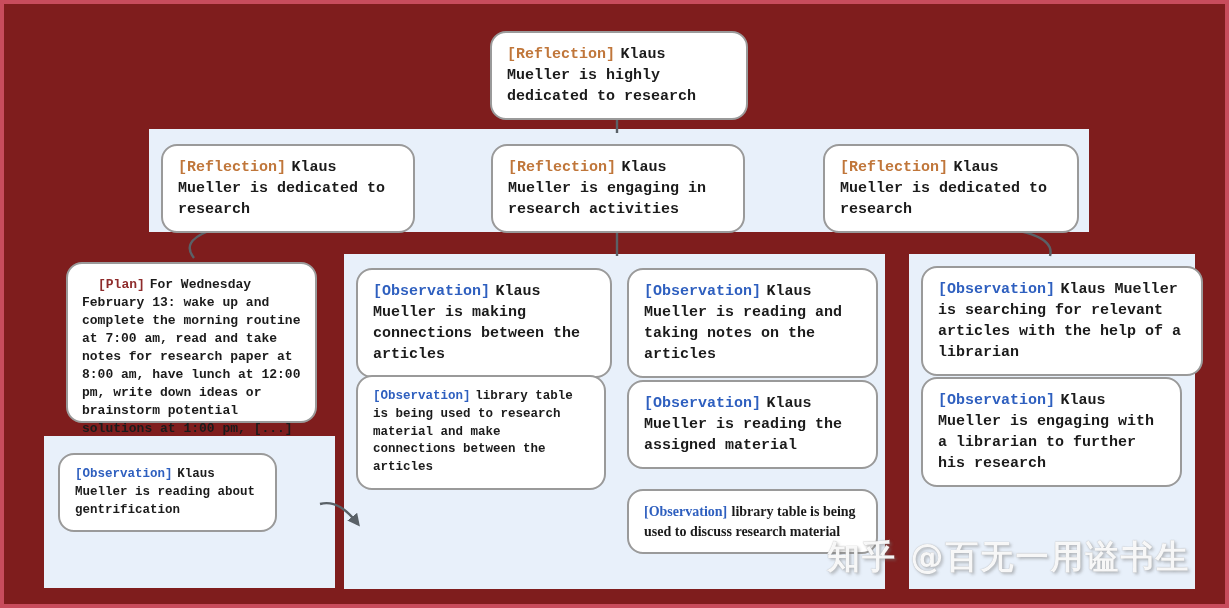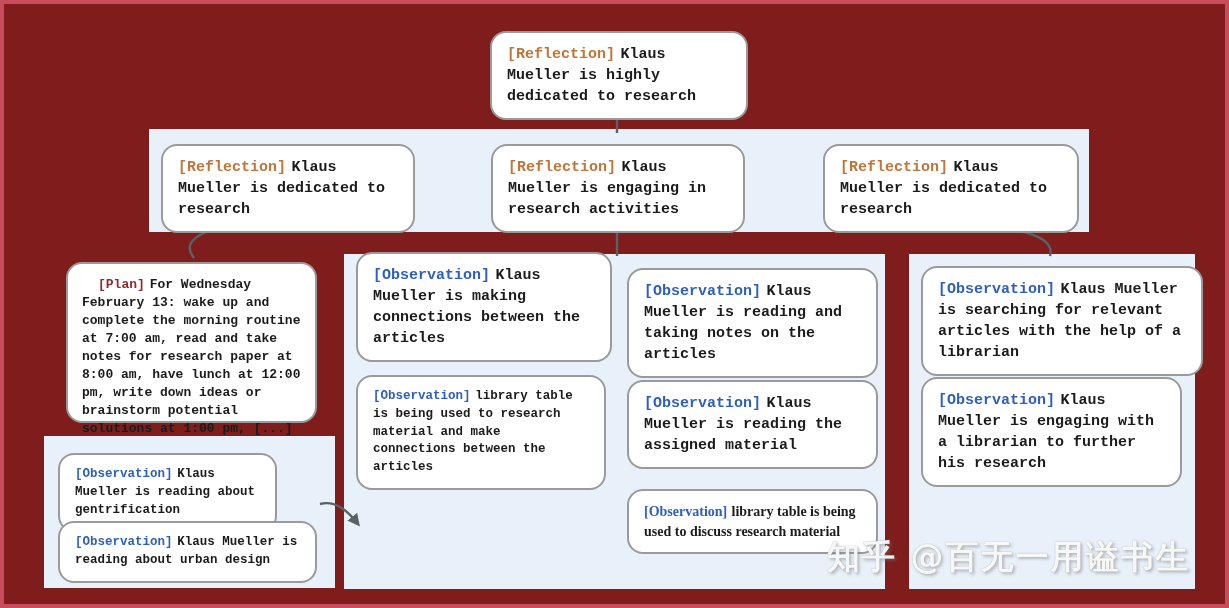--- a/index.html
+++ b/index.html
@@ -71,25 +71,22 @@
     <span class="tag tag-reflection">[Reflection]</span><span>Klaus Mueller is dedicated to research</span>
   </div>
 
   <div class="box fs13" style="left:62px; top:258px; width:251px; height:161px; padding:12px 14px;">
     <span class="tag tag-plan">[Plan]</span><span>For Wednesday February 13: wake up and complete the morning routine at 7:00 am, read and take notes for research paper at 8:00 am, have lunch at 12:00 pm, write down ideas or brainstorm potential solutions at 1:00 pm, [...]</span>
   </div>
 
   <div class="box fs12" style="left:54px; top:449px; width:219px;">
     <span class="tag tag-observation">[Observation]</span><span>Klaus Mueller is reading about gentrification</span>
   </div>
-  <div class="box fs12" style="left:54px; top:517px; width:259px;">
-    <span class="tag tag-observation">[Observation]</span><span>Klaus Mueller is reading about urban design</span>
-  </div>
 
-  <div class="box fs15" style="left:352px; top:248px; width:256px;">
+  <div class="box fs15" style="left:352px; top:264px; width:256px;">
     <span class="tag tag-observation">[Observation]</span><span>Klaus Mueller is making connections between the articles</span>
   </div>
   <div class="box fs12" style="left:352px; top:371px; width:250px;">
     <span class="tag tag-observation">[Observation]</span><span>library table is being used to research material and make connections between the articles</span>
   </div>
 
   <div class="box fs15" style="left:623px; top:264px; width:251px;">
     <span class="tag tag-observation">[Observation]</span><span>Klaus Mueller is reading and taking notes on the articles</span>
   </div>
   <div class="box fs15" style="left:623px; top:376px; width:251px;">

